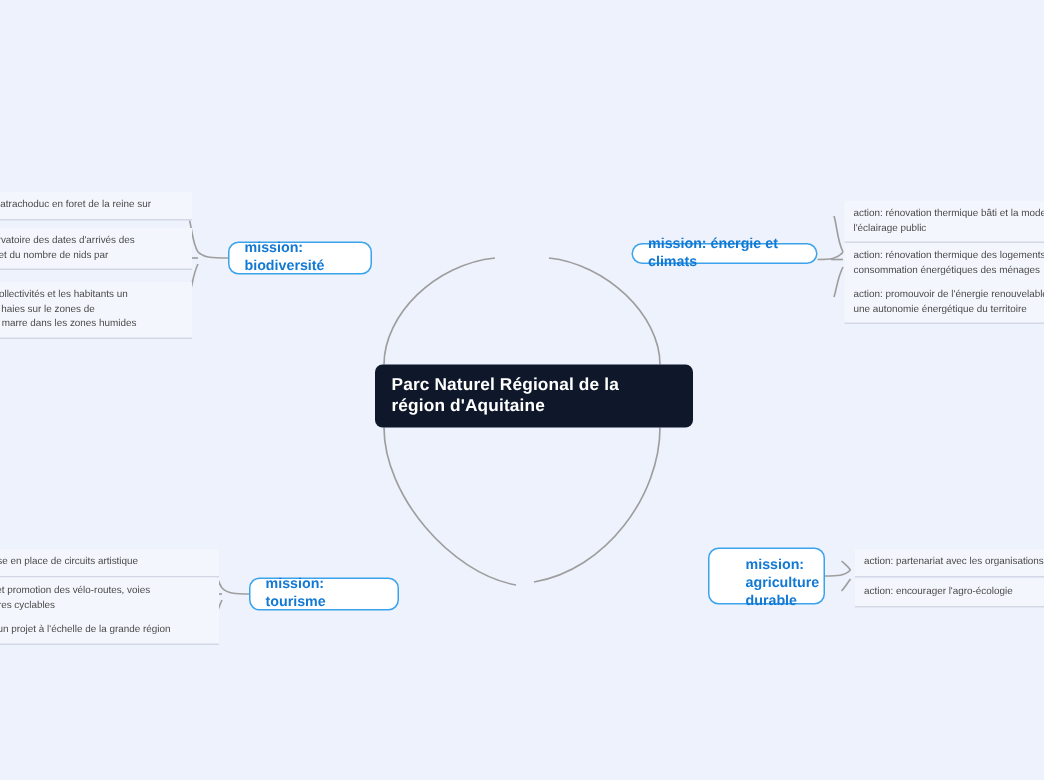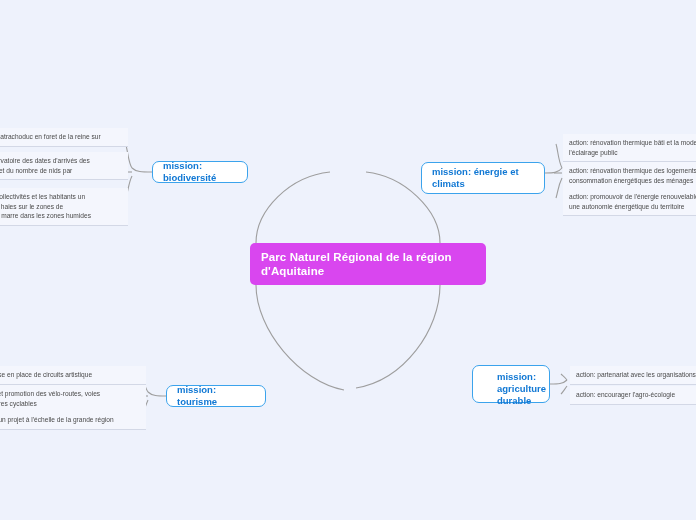--- a/index.html
+++ b/index.html
@@ -22,24 +22,24 @@
     width: 696px;
     height: 520px;
     pointer-events: none;
   }
 
   
   .central-node {
     position: absolute;
     left: 250px;
     top: 243px;
-    width: 236px;
+    width: 212px;
     height: 42px;
     box-sizing: border-box;
-    background: #d946ef;
+    background: #0f172a;
     border-radius: 5px;
     color: #ffffff;
     font-size: 11.5px;
     font-weight: bold;
     line-height: 14px;
     padding: 7px 11px;
     letter-spacing: 0.1px;
     z-index: 6;
   }
 
@@ -53,21 +53,21 @@
     color: #1178d4;
     font-size: 9.5px;
     font-weight: bold;
     line-height: 12px;
     display: flex;
     align-items: center;
     padding: 4px 10px;
     z-index: 6;
   }
   .mission-biodiversite { left: 152px; top: 161px; width: 96px; height: 22px; }
-  .mission-energie      { left: 421px; top: 162px; width: 124px; height: 32px; }
+  .mission-energie      { left: 421px; top: 162px; width: 124px; height: 14px; }
   .mission-tourisme     { left: 166px; top: 385px; width: 100px; height: 22px; }
   .mission-agriculture  {
     left: 472px; top: 365px; width: 78px; height: 38px;
     align-items: flex-start; padding-top: 5px; padding-left: 24px;
   }
   .mission-agriculture .node-label { display: block; }
 
   
   .action-leaf {
     position: absolute;

